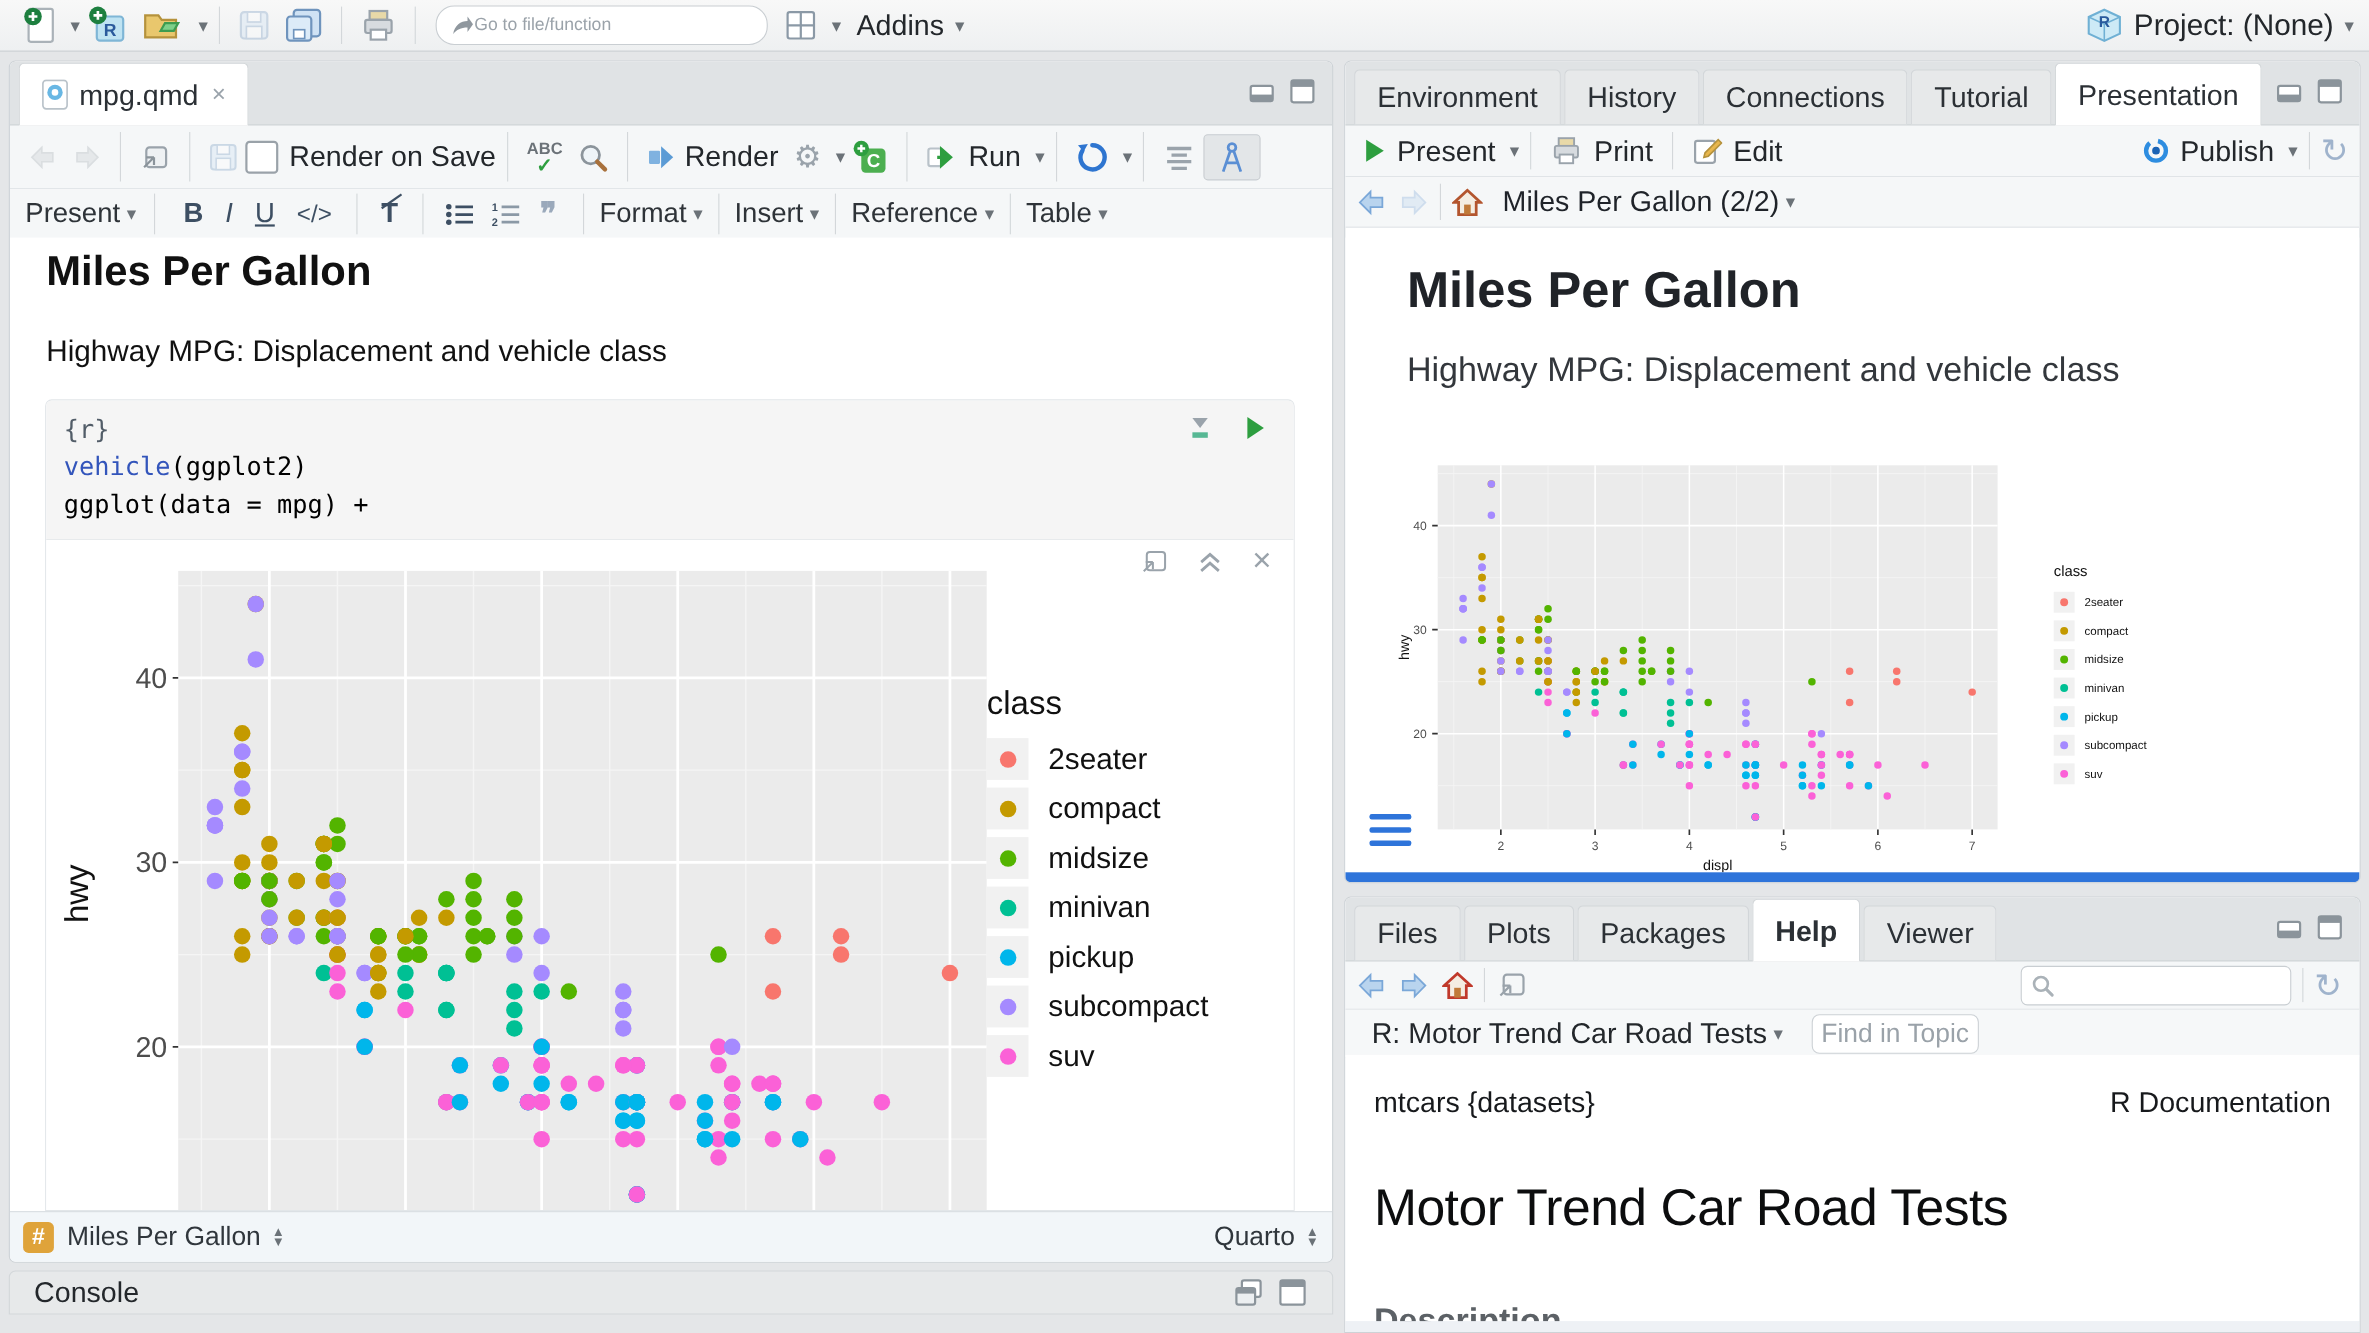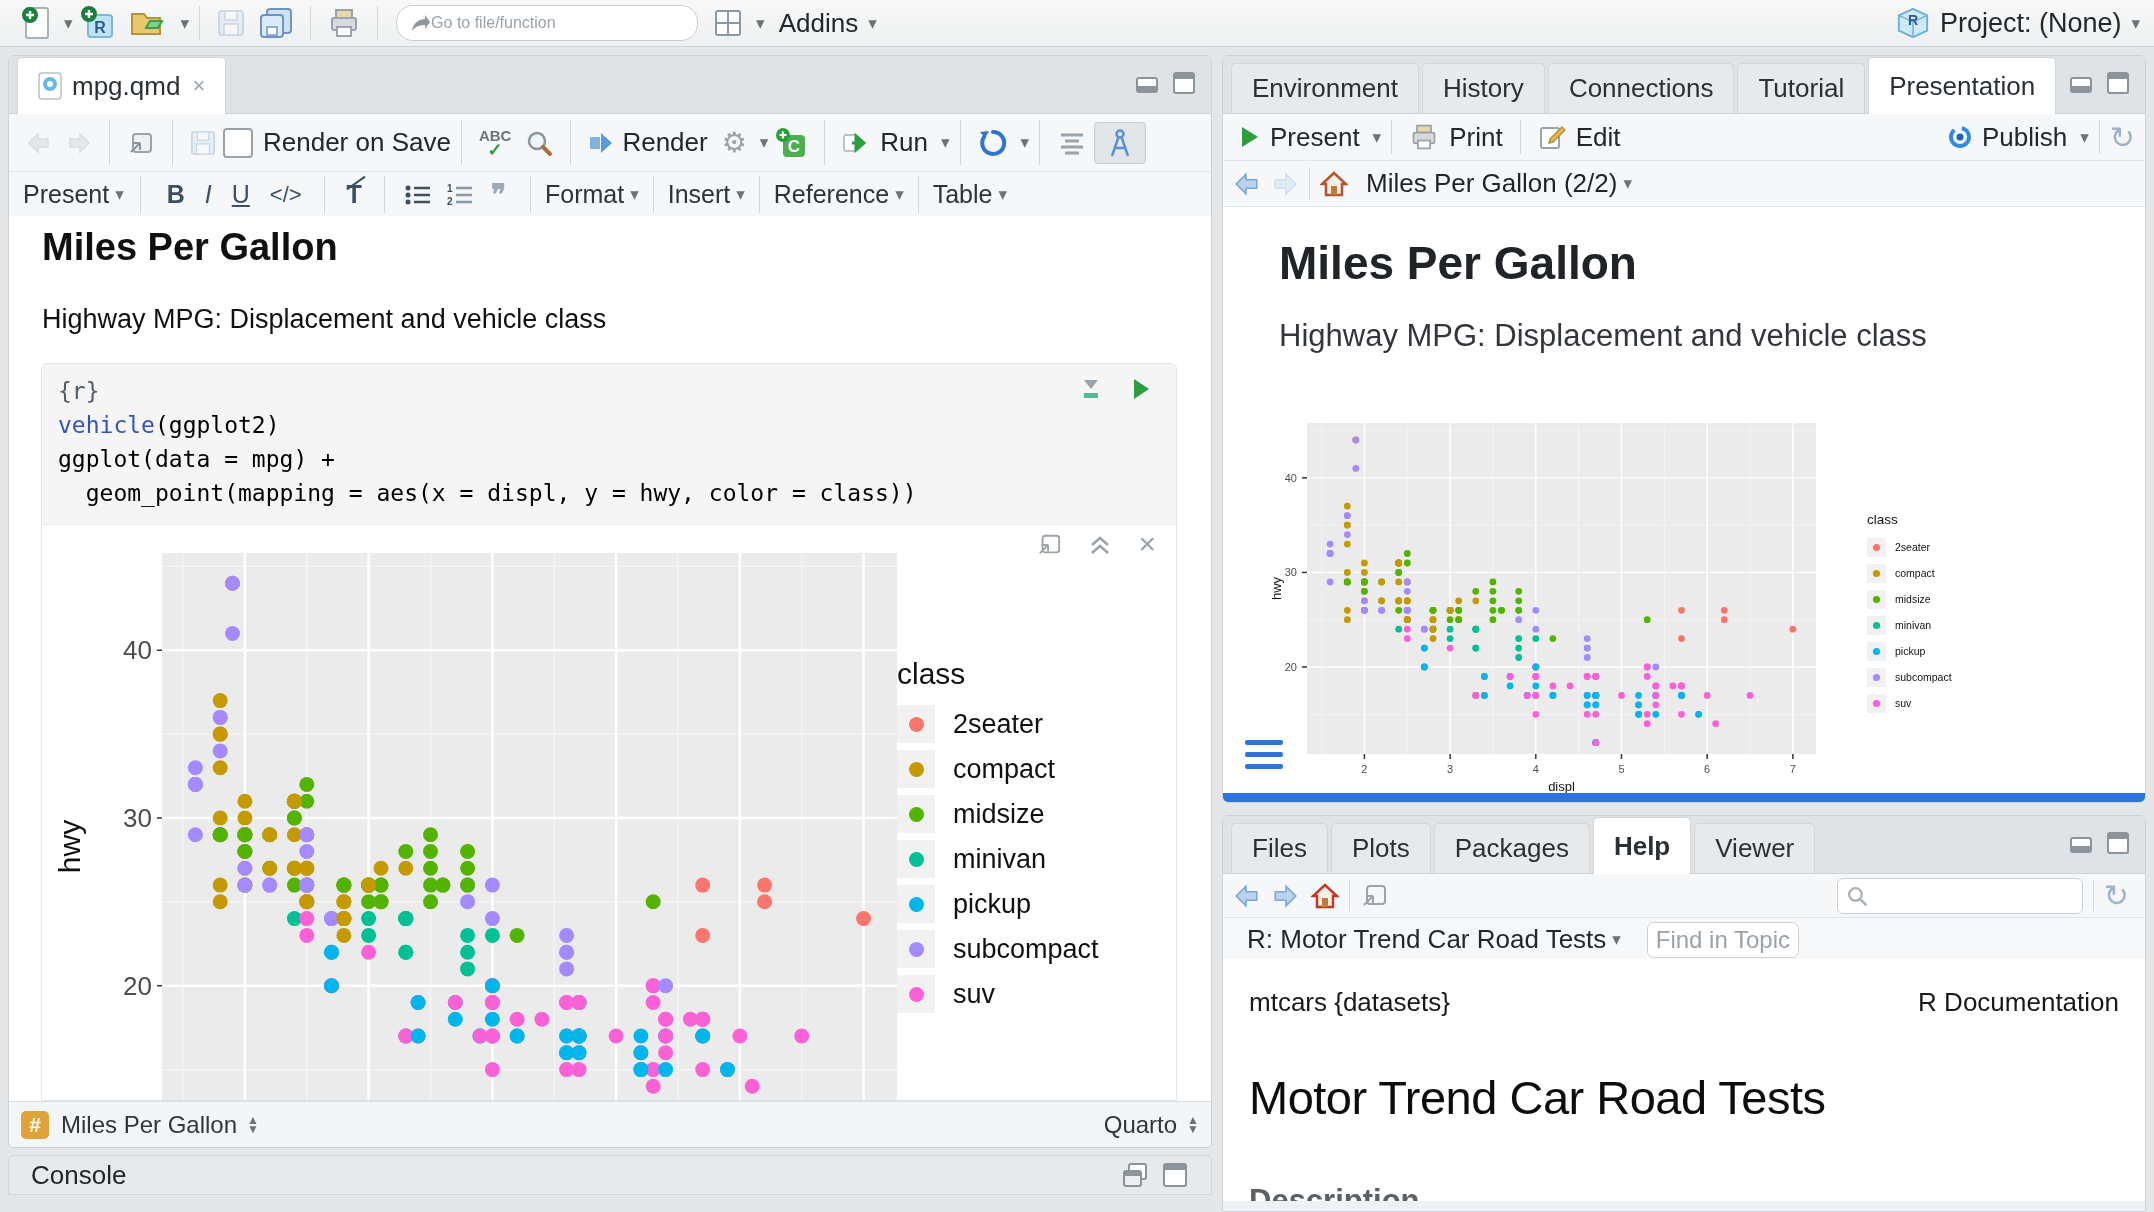--- a/index.html
+++ b/index.html
@@ -317,21 +317,20 @@
 
     <div id="doc">
       <h1 style="position:absolute;left:33px;top:10px;">Miles Per Gallon</h1>
       <div class="sub" style="position:absolute;left:33px;top:88px;">Highway MPG: Displacement and vehicle class</div>
       <div id="chunk-wrap">
         <div id="chunk-code">
           <div id="chunk-hdr">{r}</div>
           <div id="code-lines">
               <div class="codeline"><span class="kw">vehicle</span>(ggplot2)</div>
               <div class="codeline">ggplot(data = mpg) +</div>
-              <div class="codeline">  geom_point(mapping = aes(x = displ, y = hwy, color = class))</div>
             </div>
           <div class="out-icons" style="top:12px;right:24px;">
             <svg width="26" height="26" viewBox="0 0 26 26">
                 <path d="M6 4h14l-7 9z" fill="#9aa3ab"></path>
                 <rect x="6" y="17" width="14" height="5" fill="#57b894"></rect>
               </svg>
             <svg width="22" height="26" viewBox="0 0 22 26">
                 <path d="M4 3l15 10L4 23z" fill="#2d9e3f"></path>
               </svg>
           </div>

